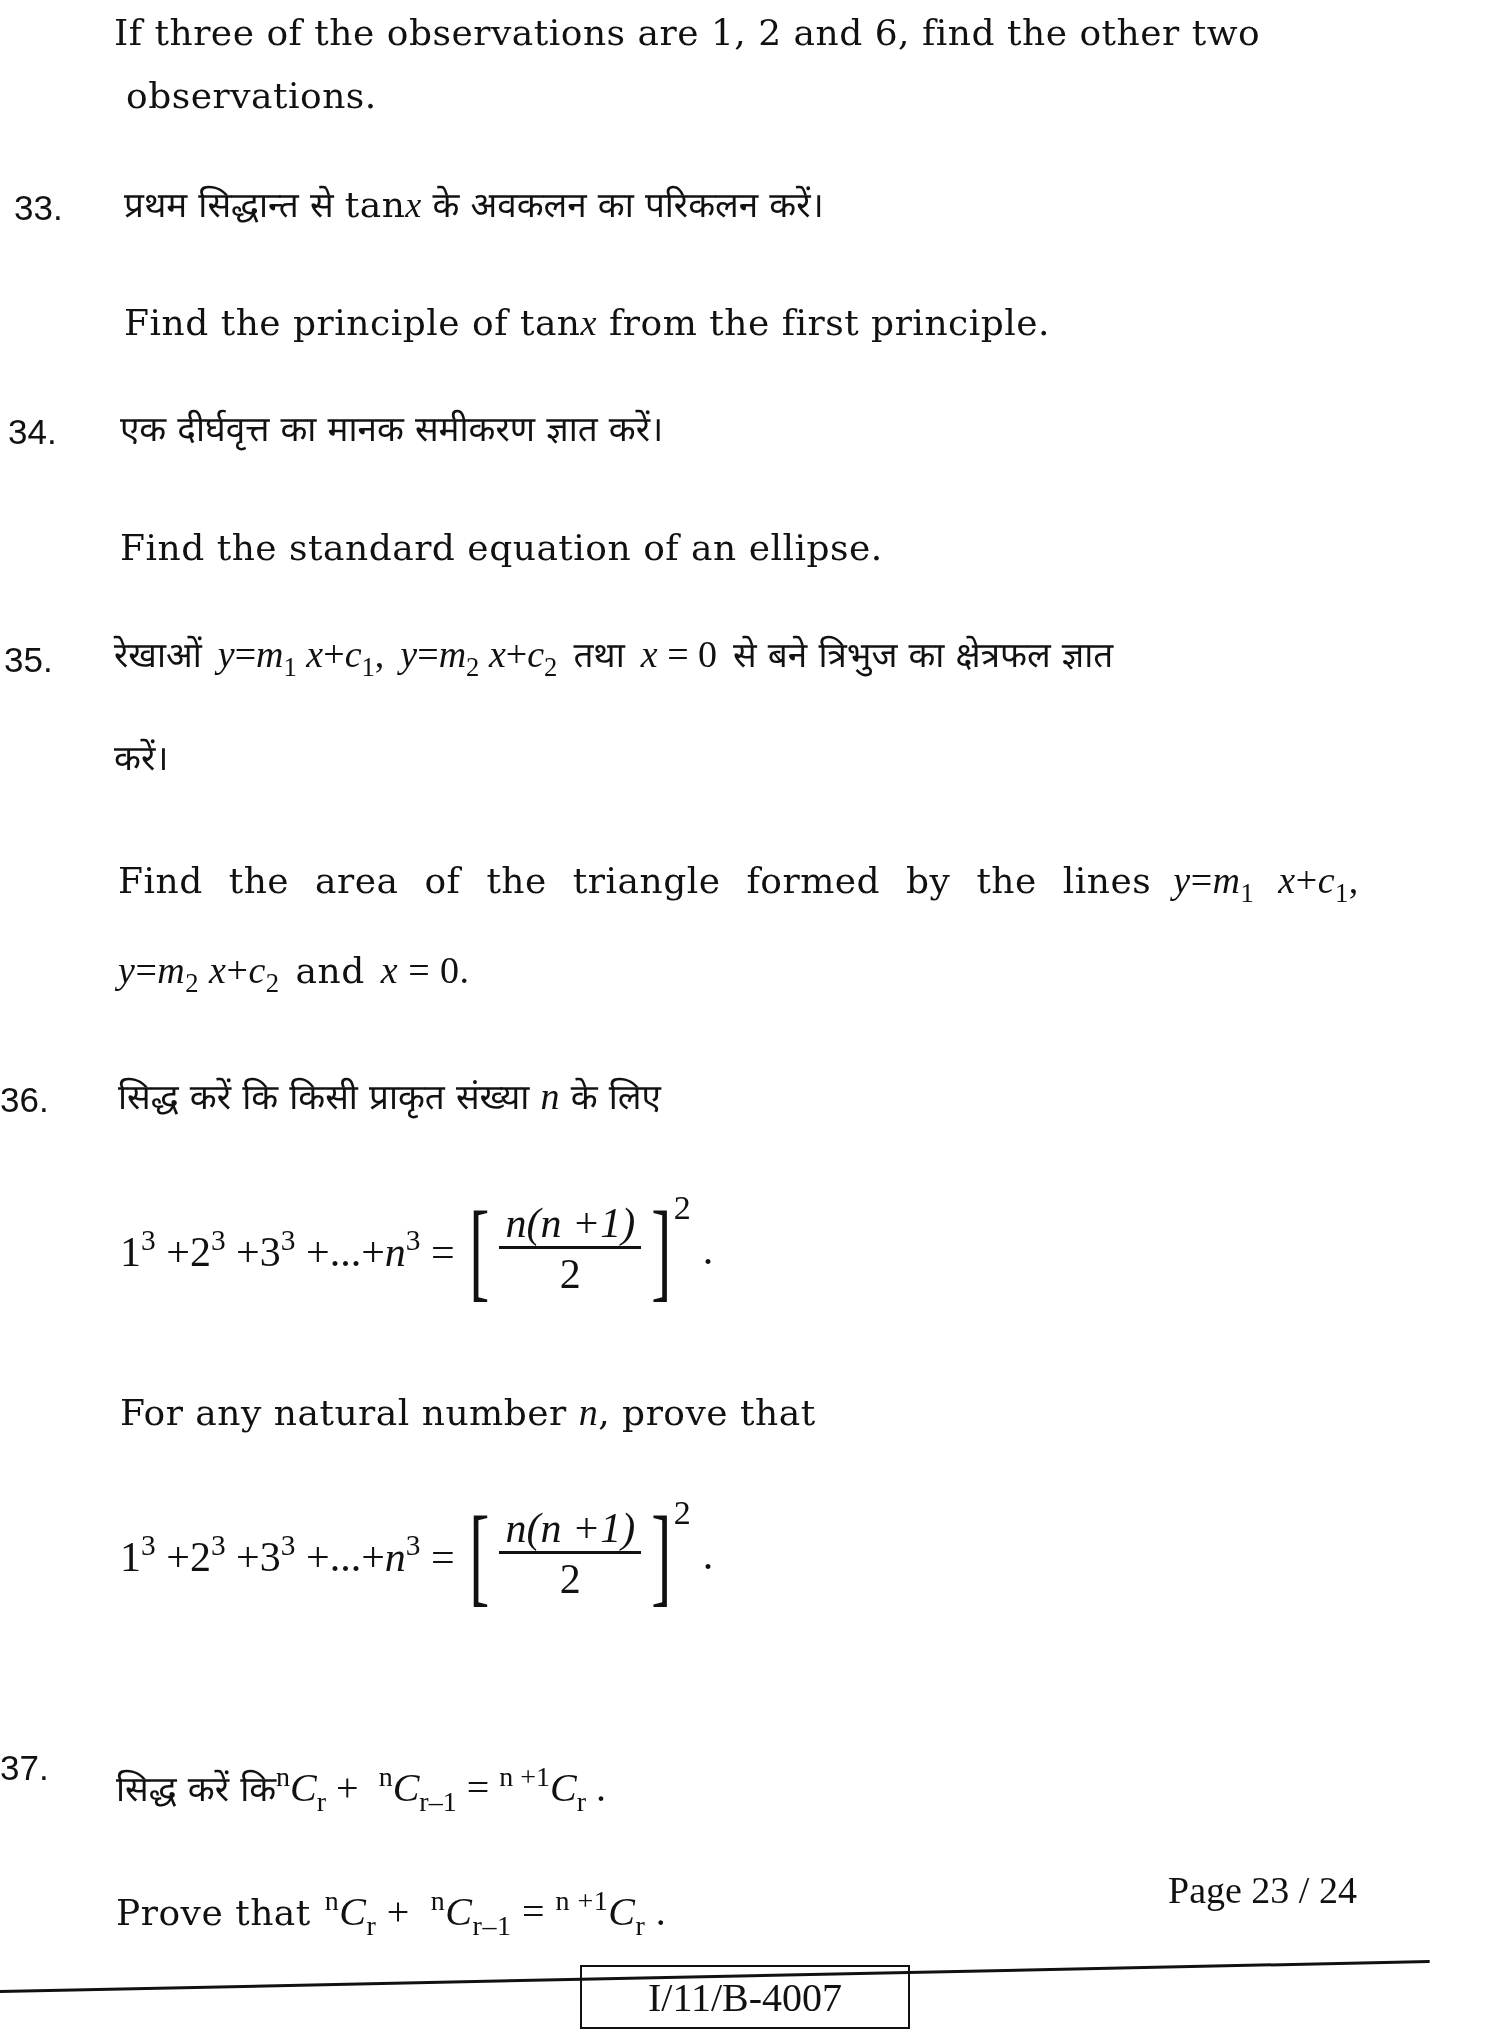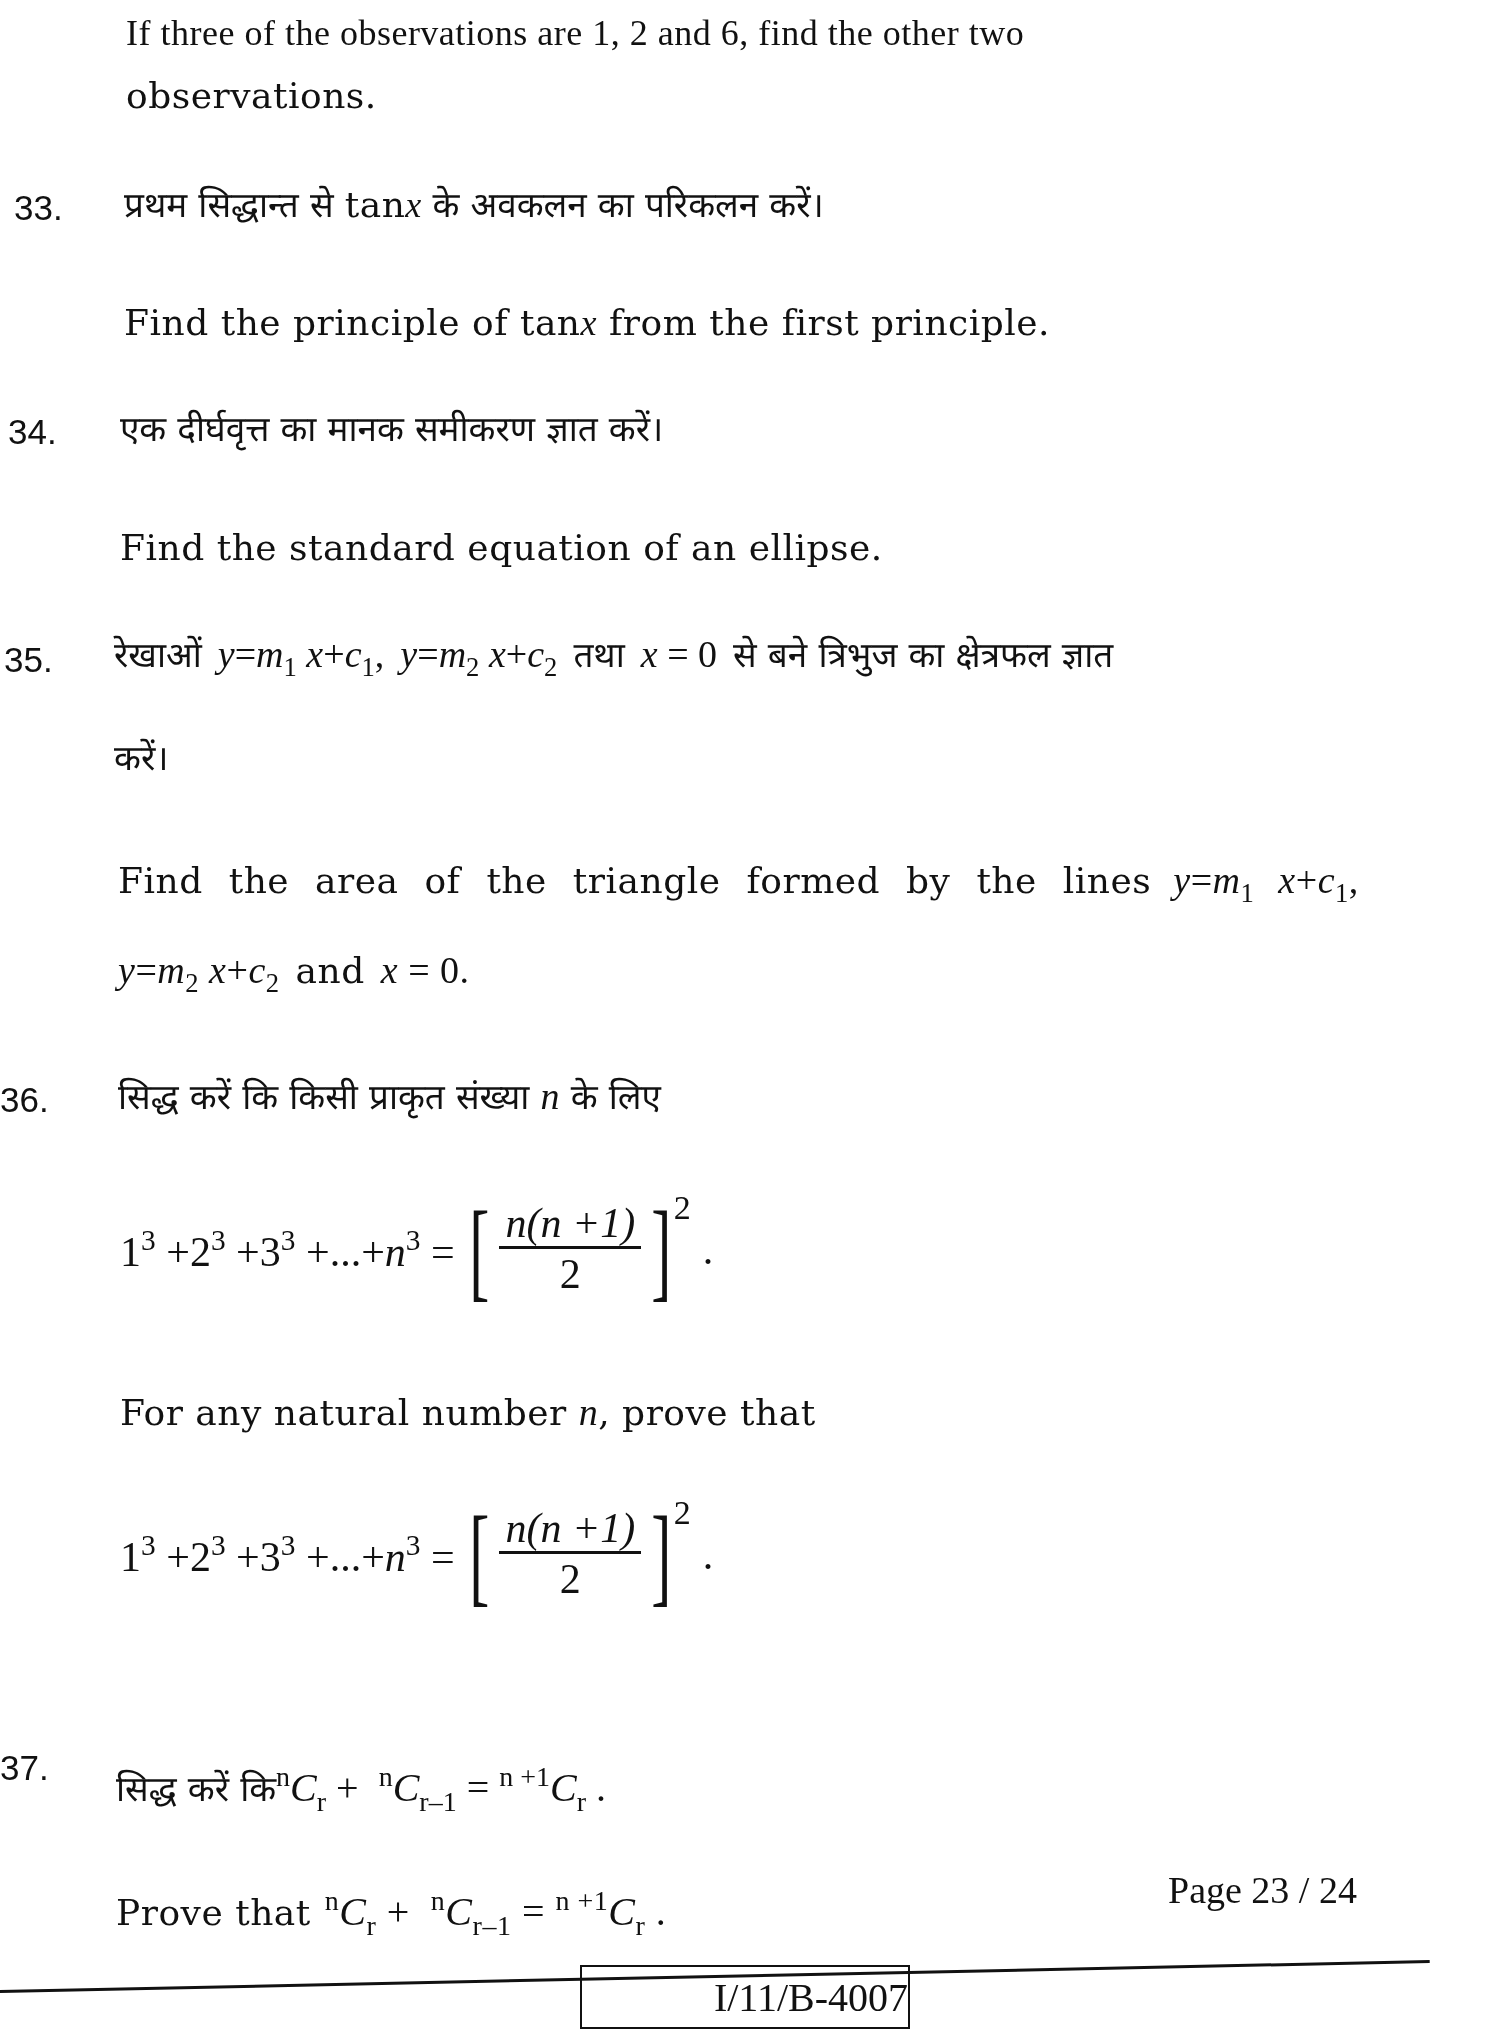--- a/index.html
+++ b/index.html
@@ -26,31 +26,31 @@
     .frac .den { line-height: 1.2; }
     .outsup { position: relative; top: -42px; font-size: 34px; margin-left: -6px; }
     .dot { margin-left: 12px; }
     .footer-line {
       position: absolute; left: 0; top: 1965px; width: 1430px; height: 3px; background: #111;
       transform: rotate(-1.2deg); transform-origin: left center;
     }
     .code-box {
       position: absolute; left: 580px; top: 1965px; width: 330px; height: 64px;
       border: 2.5px solid #111; box-sizing: border-box;
-      display: flex; align-items: center; justify-content: flex-end;
+      display: flex; align-items: center; justify-content: center;
       font-family: "Liberation Serif", "DejaVu Serif", serif; font-size: 40px;
     }
     .page-no { position: absolute; left: 1168px; top: 1868px; font-family: "Liberation Serif", "DejaVu Serif", serif; font-size: 38px; }
   </style>
 </head>
 <body>
 
 <div class="page">
 
-  <div class="abs en" style="left:126px; top:12px;font-family:Liberation Serif, serif;">If three of the observations are 1, 2 and 6, find the other two</div>
+  <div class="abs en" style="left:114px; top:12px;">If three of the observations are 1, 2 and 6, find the other two</div>
   <div class="abs en" style="left:126px; top:75px;">observations.</div>
 
   <div class="abs qnum" style="left:14px; top:188px;">33.</div>
   <div class="abs hi" style="left:124px; top:180px;">
     <span>प्रथम सिद्धान्त से </span><span class="en" style="font-size:36px;">tan</span><span class="math" style="font-size:36px;">x</span><span> के अवकलन का परिकलन करें।</span>
   </div>
   <div class="abs en" style="left:124px; top:302px;">
     <span>Find the principle of tan</span><span class="math" style="font-size:36px;">x</span><span> from the first principle.</span>
   </div>
 

